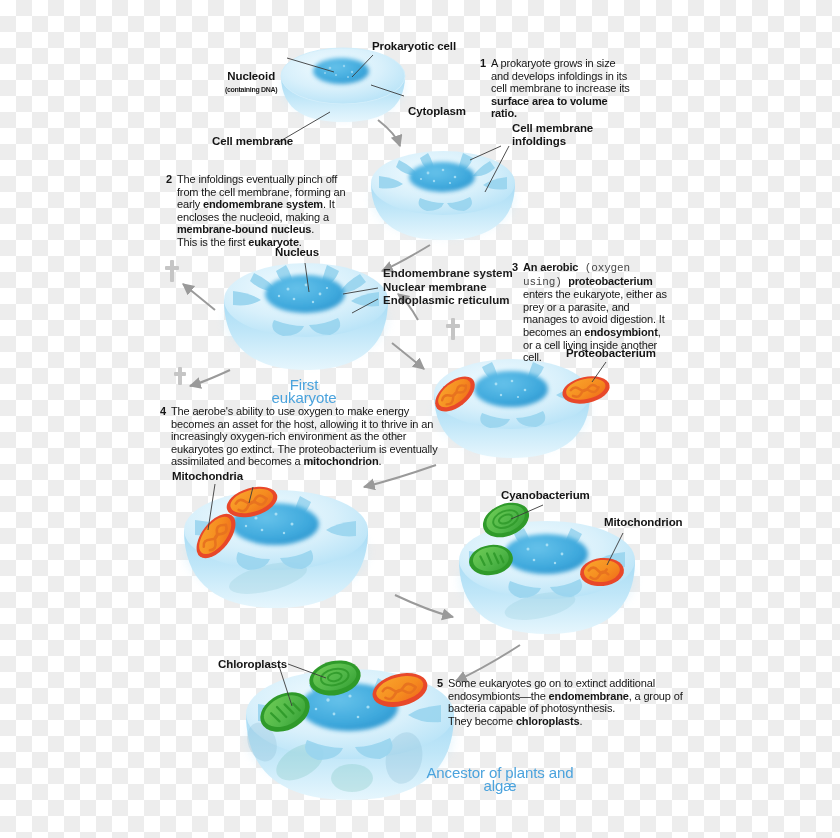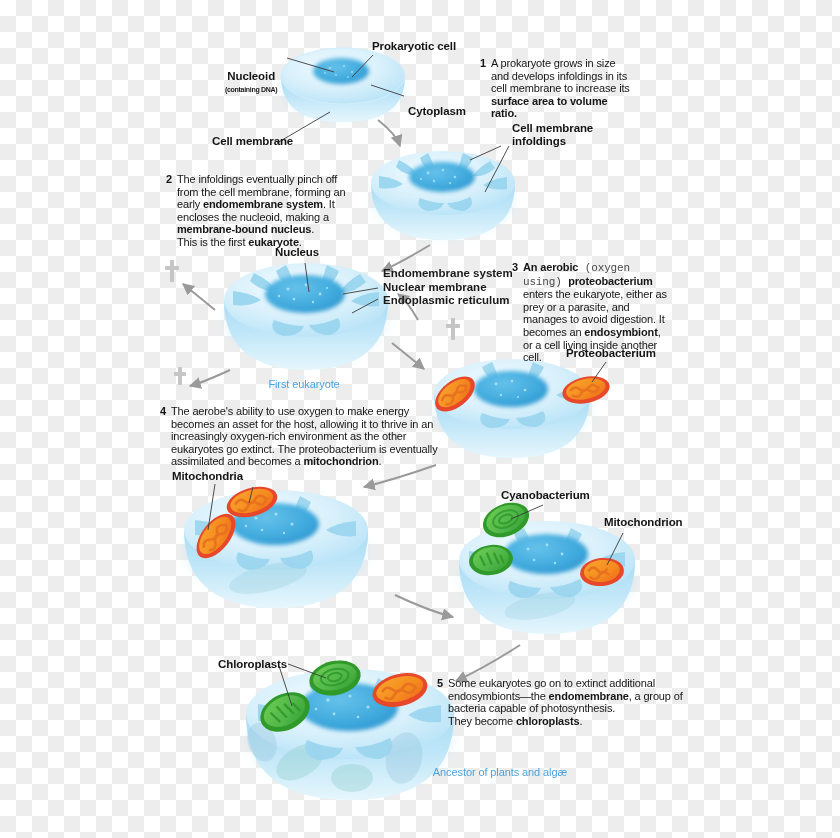--- a/index.html
+++ b/index.html
@@ -15,21 +15,21 @@
   #stage{position:absolute;inset:0;}
   svg.art{position:absolute;left:0;top:0;width:840px;height:838px;pointer-events:none;}
 
   .txt{position:absolute;}
   .lbl{
     font-size:11.5px;font-weight:700;color:#141414;letter-spacing:-0.1px;
     line-height:13px;white-space:nowrap;
   }
   .sub{font-size:7px;font-weight:700;letter-spacing:-0.3px;color:#1a1a1a;}
   .bluelbl{
-    font-size:11px;color:#4ba3dd;font-weight:400;line-height:13px;
+    font-size:15px;color:#4ba3dd;font-weight:400;line-height:13px;
     letter-spacing:-0.1px;text-align:center;
   }
   .step{
     position:absolute;display:flex;gap:5px;align-items:flex-start;
     font-size:11px;line-height:12.6px;color:#161616;letter-spacing:-0.15px;
   }
   .step .num{font-weight:700;flex:0 0 auto;}
   .step .body{font-weight:400;}
   .step .body b{font-weight:700;}
   .step .body .grey{color:#4a4a4a;font-family:Liberation Mono, monospace;}

